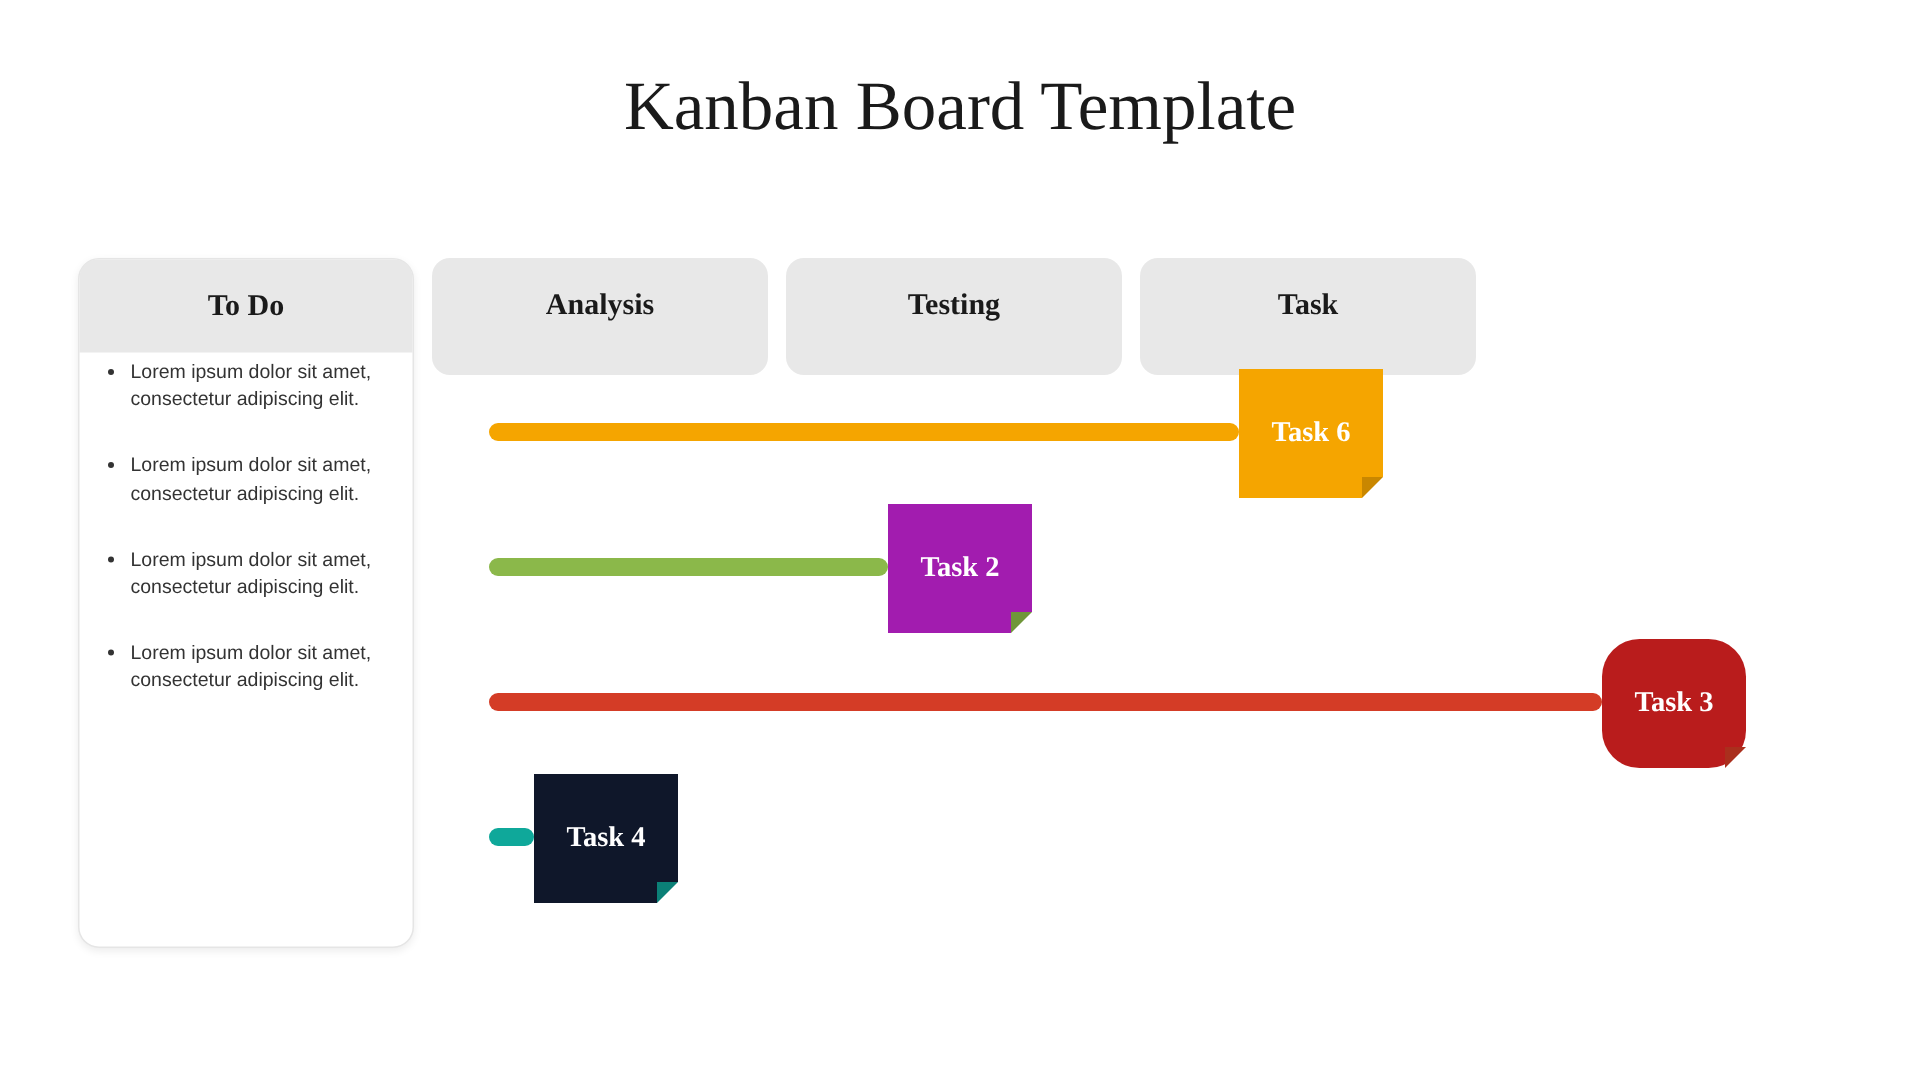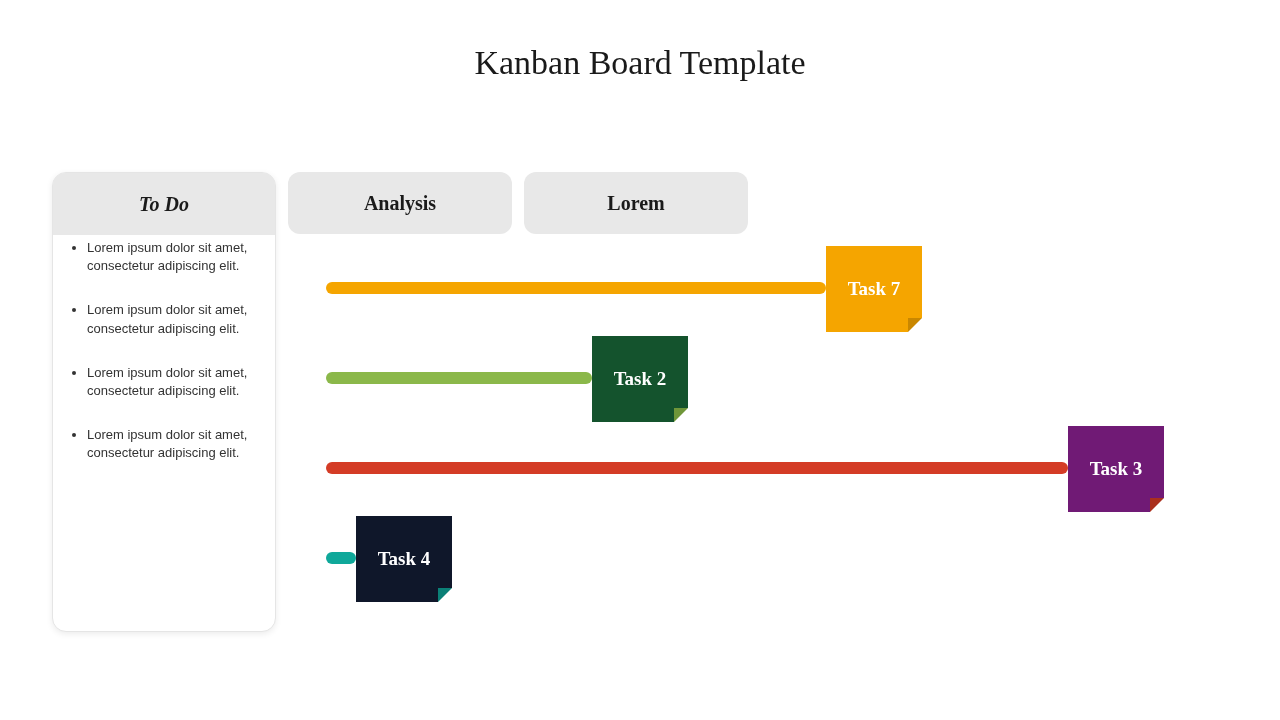--- a/index.html
+++ b/index.html
@@ -6,21 +6,21 @@
     body {
       width: 1280px;
       height: 720px;
       background: #fff;
       font-family: Georgia, 'Times New Roman', serif;
       position: relative;
       overflow: hidden;
     }
     .title {
       text-align: center;
-      font-size: 34px;
+      font-size: 46px;
       font-weight: normal;
       color: #1a1a1a;
       padding-top: 44px;
     }
     .board {
       position: absolute;
       left: 52px;
       top: 172px;
       right: 52px;
     }
@@ -28,21 +28,21 @@
       display: flex;
       gap: 12px;
     }
     .col-header {
       background: #e8e8e8;
       border-radius: 12px;
       text-align: center;
       font-size: 20px;
       font-weight: bold;
       color: #1a1a1a;
-      height: 62px;
+      height: 78px;
       line-height: 62px;
       width: 224px;
     }
     .todo-panel {
       position: absolute;
       left: 0;
       top: 0;
       width: 224px;
       height: 460px;
       background: #fff;
@@ -52,21 +52,20 @@
     }
     .todo-panel .todo-title {
       background: #e8e8e8;
       border-radius: 12px 12px 0 0;
       text-align: center;
       font-size: 20px;
       font-weight: bold;
       color: #1a1a1a;
       height: 62px;
       line-height: 62px;
-      font-style: italic;
     }
     .todo-list {
       list-style: disc;
       padding: 4px 22px 0 34px;
       font-family: Arial, sans-serif;
       font-size: 13px;
       color: #333;
       line-height: 1.4;
     }
     .todo-list li { margin-bottom: 26px; }
@@ -97,24 +96,24 @@
       display: flex;
       align-items: center;
       justify-content: center;
       top: 4px;
     }
     
     .row1 .bar { left: 38px; width: 500px; background: #f5a500; }
     .row1 .task-card { left: 538px; background: #f5a500; }
     
     .row2 .bar { left: 38px; width: 266px; background: #8bb84a; }
-    .row2 .task-card { left: 304px; background: #14532d; }
+    .row2 .task-card { left: 304px; background: #a21caf; }
     
     .row3 .bar { left: 38px; width: 742px; background: #d43c26; }
-    .row3 .task-card { left: 780px; background: #701a75; }
+    .row3 .task-card { left: 780px; background: #b91c1c; border-radius: 25px; }
     
     .row4 .bar { left: 38px; width: 30px; background: #0fa89a; }
     .row4 .task-card { left: 68px; background: #0f172a; }
     .fold-tri {
       position: absolute;
       right: 0;
       bottom: 0;
       width: 14px;
       height: 14px;
       overflow: hidden;
@@ -157,28 +156,29 @@
       <li>Lorem ipsum dolor sit amet, consectetur adipiscing elit.</li>
       <li>Lorem ipsum dolor sit amet, consectetur adipiscing elit.</li>
       <li>Lorem ipsum dolor sit amet, consectetur adipiscing elit.</li>
       <li>Lorem ipsum dolor sit amet, consectetur adipiscing elit.</li>
     </ul>
   </div>
 
   <div class="headers">
     <div style="width:224px"></div>
     <div class="col-header">Analysis</div>
-    <div class="col-header">Lorem</div>
+    <div class="col-header">Testing</div>
+    <div class="col-header">Task</div>
   </div>
 
   <div class="tasks-area">
     <div class="task-row row1">
       <div class="bar"></div>
       <div class="task-card">
-        <span>Task 7</span>
+        <span>Task 6</span>
         <div class="fold-tri"></div>
       </div>
     </div>
     <div class="task-row row2">
       <div class="bar"></div>
       <div class="task-card">
         <span>Task 2</span>
         <div class="fold-tri"></div>
       </div>
     </div>

